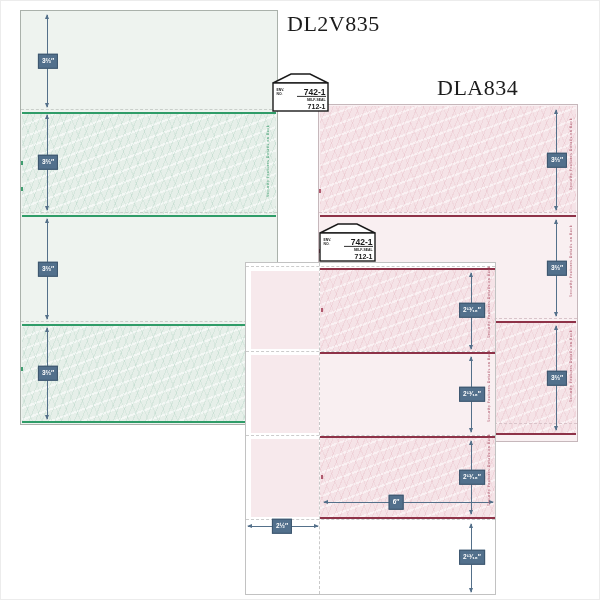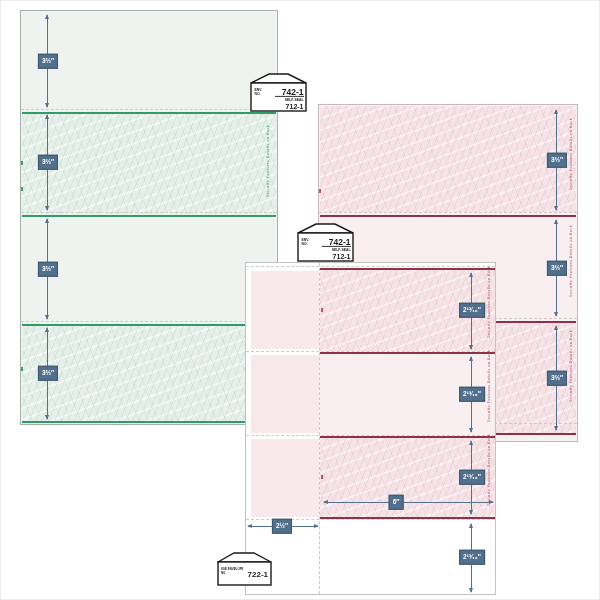--- a/index.html
+++ b/index.html
@@ -50,21 +50,21 @@
      font:3.5px/1 "DejaVu Sans",sans-serif;letter-spacing:0.4px;white-space:nowrap;}
   .sec.green{color:#3f9e6f;}
   .sec.red{color:#b05a6e;}
   .tick{position:absolute;width:2px;height:4px;}
   .tick.green{background:#3f9e6f;}
   .tick.red{background:#b05a6e;}
 
   .title{position:absolute;font-family:"Liberation Serif",serif;font-size:22px;color:#1c1c1c;
      letter-spacing:0.5px;white-space:nowrap;}
 
-  .env{position:absolute;}
+  .env{position:absolute;margin-left:22px;}
   .env svg{display:block;}
 </style>
 </head>
 <body>
 
 <div id="canvas">
 
   <div class="paper green-paper" style="left:20px;top:10px;width:258px;height:415px;">
     <div class="fill marble-green" style="top:102px;height:101px;"></div>
     <div class="fill marble-green" style="top:314px;height:96px;"></div>
@@ -154,20 +154,22 @@
     <div class="ah" style="left:2px;width:70px;top:263px;"></div>
     <div class="badge" style="left:36px;top:263px;">2½″</div>
 
     <div class="sec red" style="right:4px;top:18px;height:57px;">Security Features Details on Back</div>
     <div class="sec red" style="right:4px;top:102px;height:57px;">Security Features Details on Back</div>
     <div class="sec red" style="right:4px;top:186px;height:57px;">Security Features Details on Back</div>
     <div class="tick red" style="left:75px;top:45px;"></div>
     <div class="tick red" style="left:75px;top:212px;"></div>
   </div>
 
+  <div class="title" style="left:287px;top:11px;">DL2V835</div>
+  <div class="title" style="left:437px;top:75px;">DLA834</div>
 
   <div class="env" style="left:250px;top:71px;">
     <svg width="58" height="42" viewBox="0 0 58 42">
       <polygon points="1,12 19,3 38,3 56,12" fill="#ffffff" stroke="#1a1a1a" stroke-width="1.4"></polygon>
       <rect x="1" y="12" width="55" height="28" fill="#ffffff" stroke="#1a1a1a" stroke-width="1.4"></rect>
       <text x="4.5" y="19.5" font-size="3.4" font-weight="bold" fill="#1a1a1a">ENV.</text>
       <text x="4.5" y="23.5" font-size="3.4" font-weight="bold" fill="#1a1a1a">NO.</text>
       <text x="53.5" y="23.5" text-anchor="end" font-size="8.5" font-weight="bold" fill="#1a1a1a">742-1</text>
       <line x1="25" y1="25.4" x2="54" y2="25.4" stroke="#1a1a1a" stroke-width="0.9"></line>
       <text x="53.5" y="30" text-anchor="end" font-size="3.4" font-weight="bold" fill="#1a1a1a">SELF-SEAL</text>
@@ -181,23 +183,14 @@
       <rect x="1" y="12" width="55" height="28" fill="#ffffff" stroke="#1a1a1a" stroke-width="1.4"></rect>
       <text x="4.5" y="19.5" font-size="3.4" font-weight="bold" fill="#1a1a1a">ENV.</text>
       <text x="4.5" y="23.5" font-size="3.4" font-weight="bold" fill="#1a1a1a">NO.</text>
       <text x="53.5" y="23.5" text-anchor="end" font-size="8.5" font-weight="bold" fill="#1a1a1a">742-1</text>
       <line x1="25" y1="25.4" x2="54" y2="25.4" stroke="#1a1a1a" stroke-width="0.9"></line>
       <text x="53.5" y="30" text-anchor="end" font-size="3.4" font-weight="bold" fill="#1a1a1a">SELF-SEAL</text>
       <text x="53.5" y="37.5" text-anchor="end" font-size="7" font-weight="bold" fill="#1a1a1a">712-1</text>
     </svg>
   </div>
 
-  <div class="env" style="left:217px;top:549px;">
-    <svg width="56" height="38" viewBox="0 0 56 38">
-      <polygon points="1,13 17,4 37,4 54,13" fill="#ffffff" stroke="#1a1a1a" stroke-width="1.4"></polygon>
-      <rect x="1" y="13" width="53" height="23" fill="#ffffff" stroke="#1a1a1a" stroke-width="1.4"></rect>
-      <text x="4" y="21" font-size="2.9" font-weight="bold" fill="#1a1a1a">USE ENVELOPE</text>
-      <text x="4" y="25" font-size="2.9" font-weight="bold" fill="#1a1a1a">NO.</text>
-      <text x="51" y="28" text-anchor="end" font-size="8" font-weight="bold" fill="#1a1a1a">722-1</text>
-    </svg>
-  </div>
 
 </div>
 
 </body></html>

